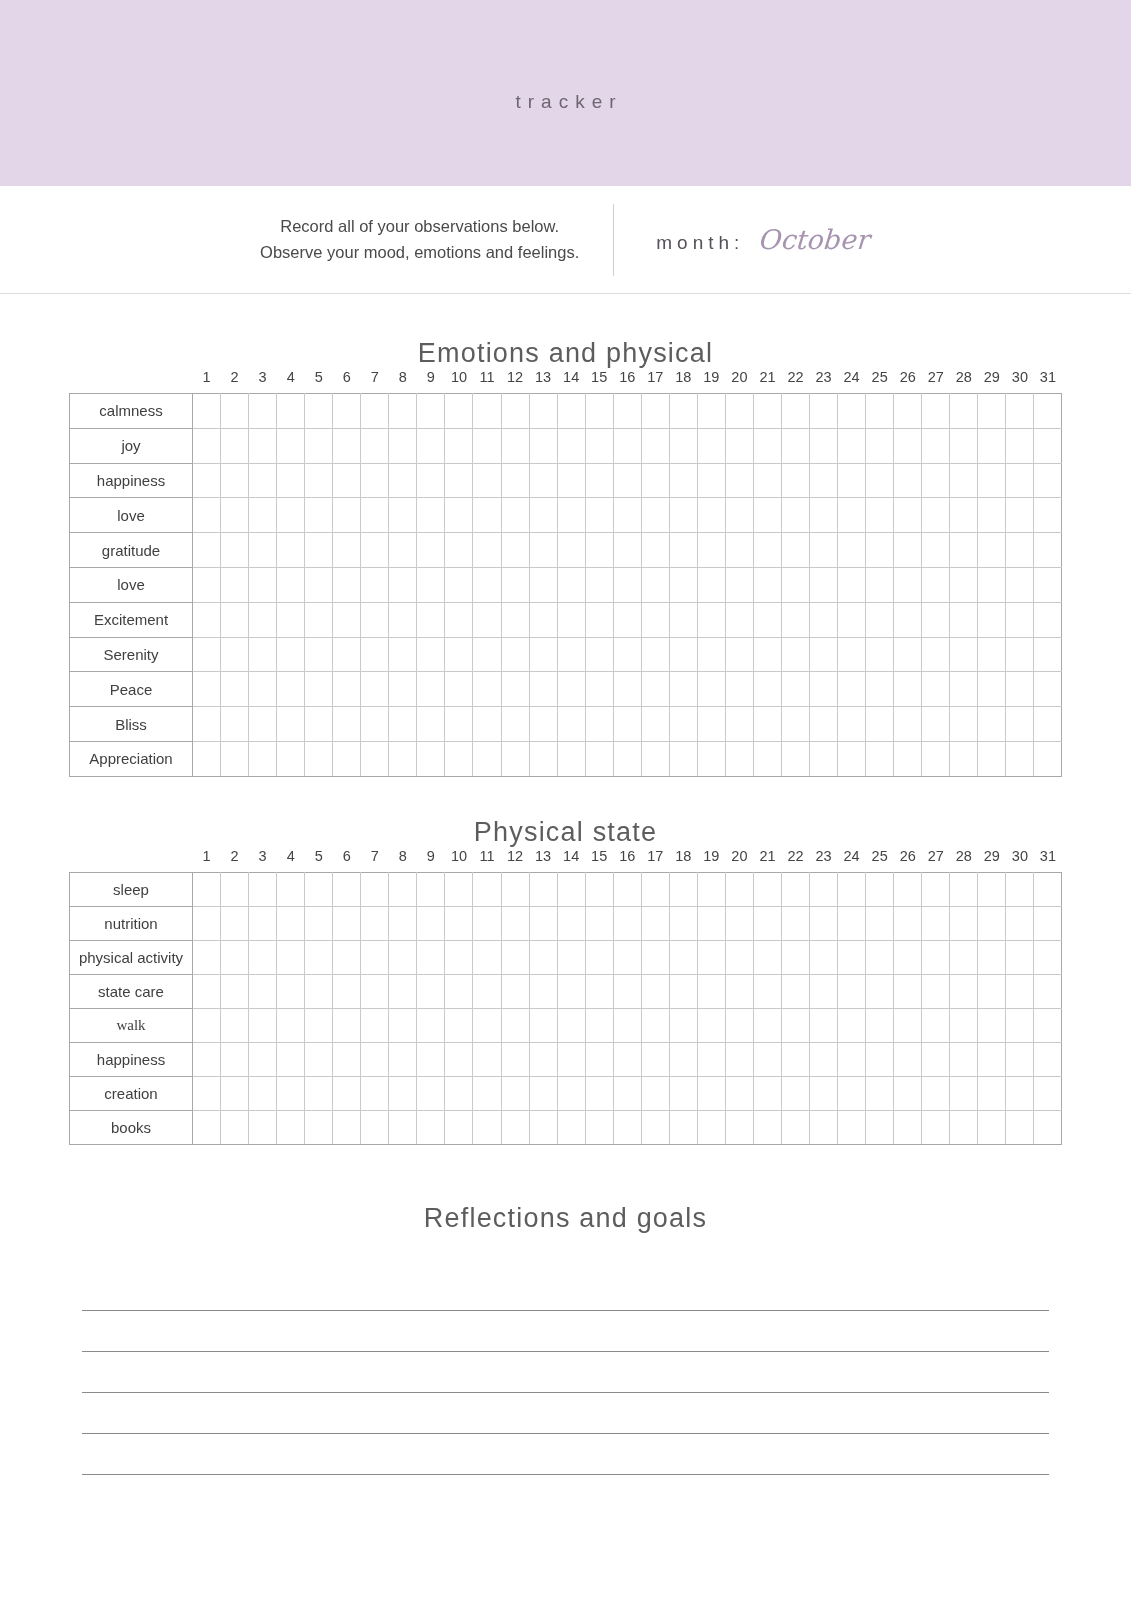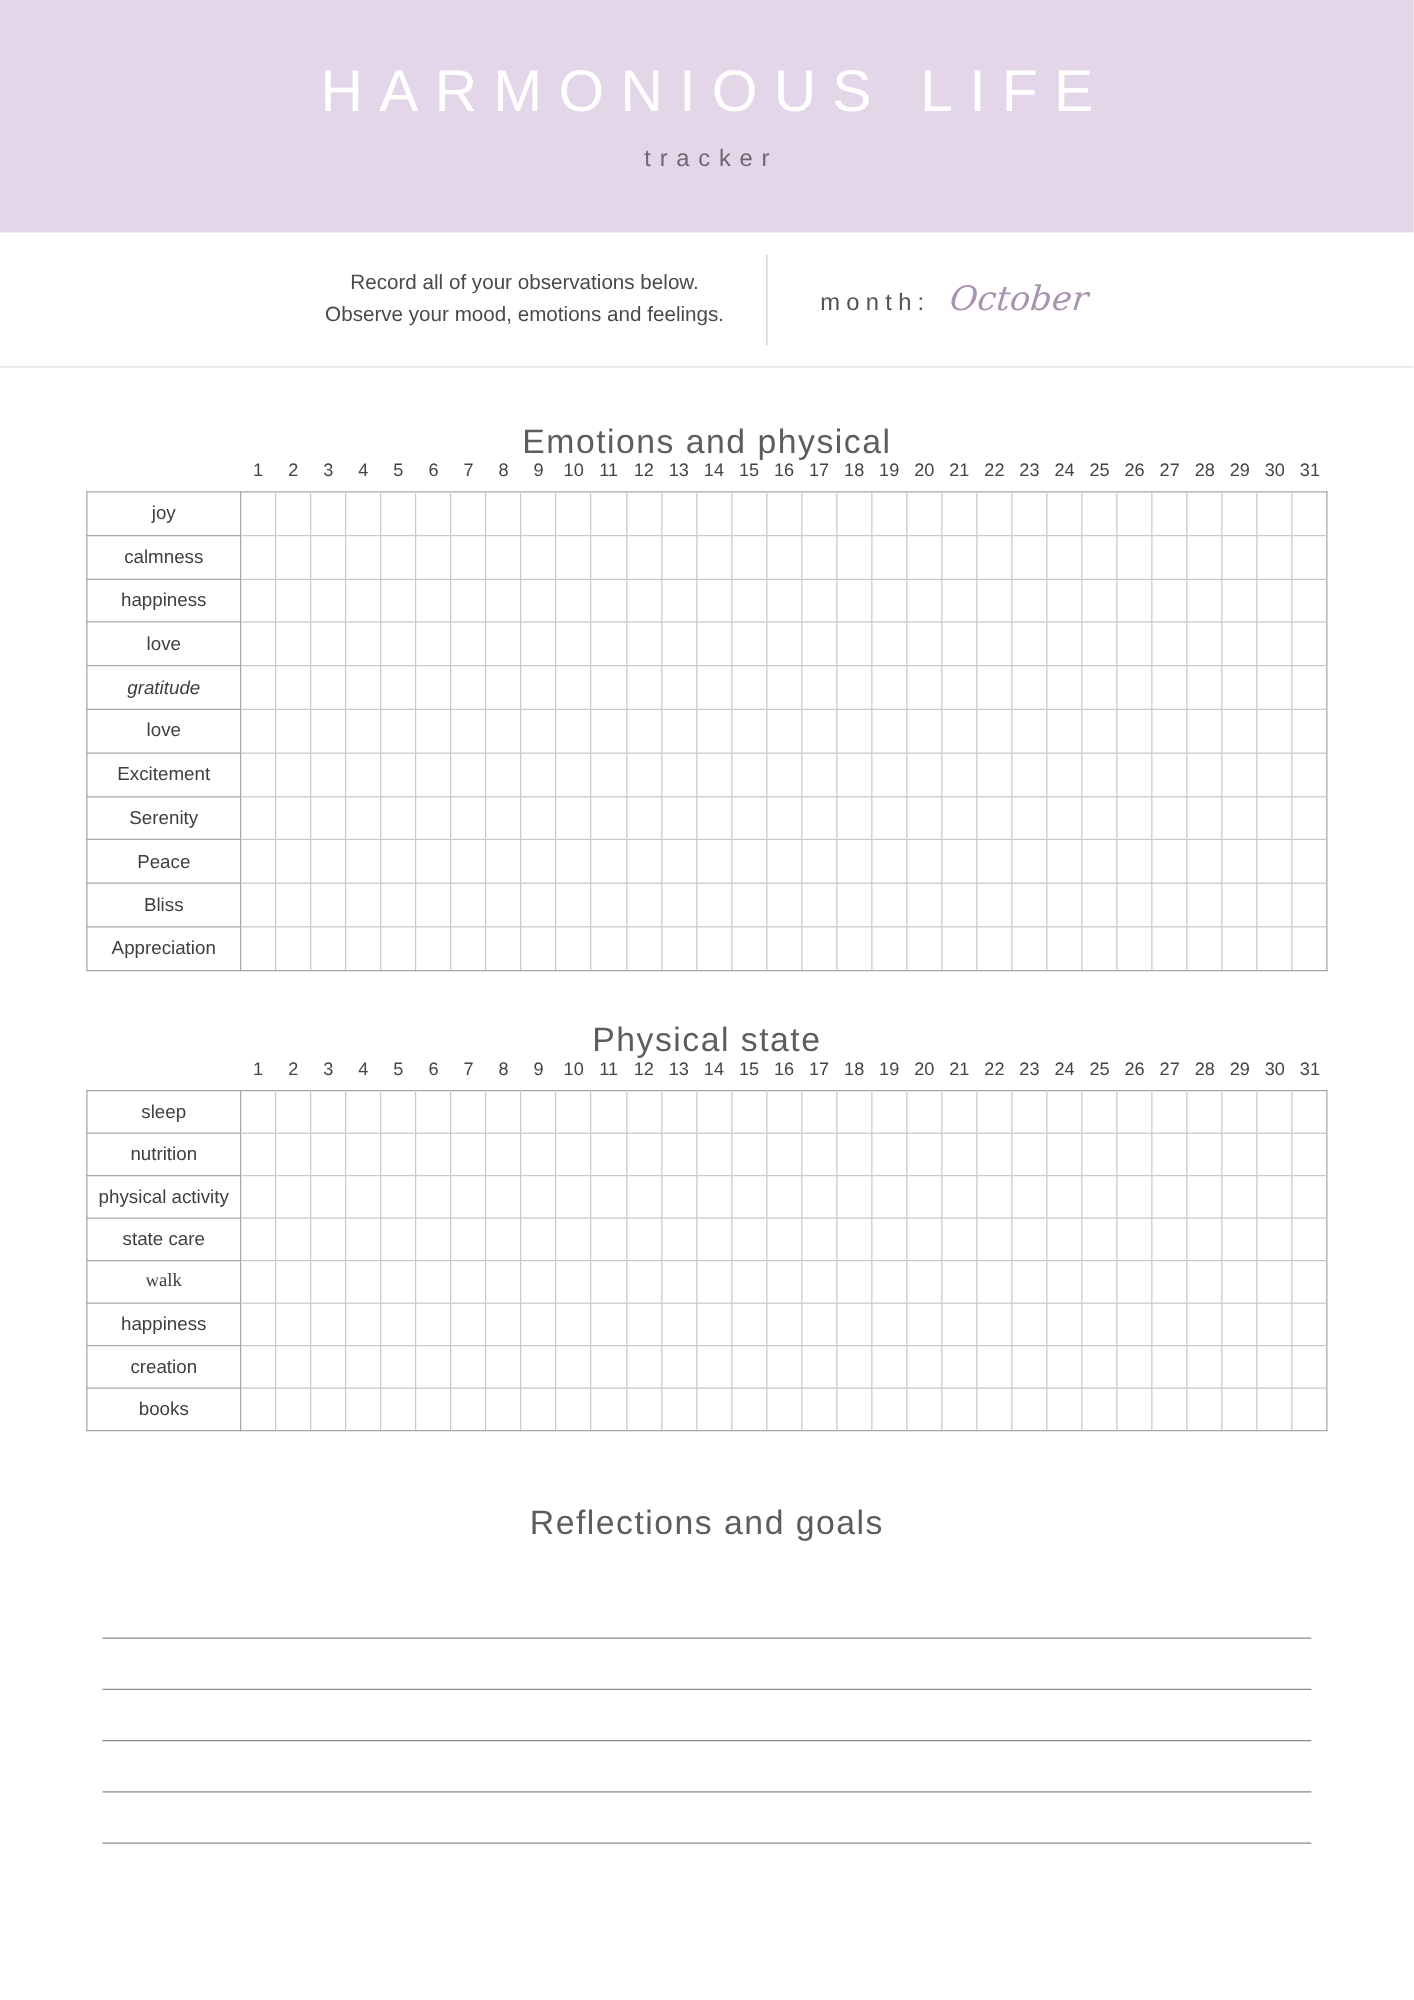--- a/index.html
+++ b/index.html
@@ -137,21 +137,20 @@
   }
   .line {
     border-bottom: 1px solid #8a8a8a;
     height: 40px;
   }
 </style>
 </head>
 <body>
 
 <div class="header-band">
-  <div class="header-title">HARMONIOUS LIFE</div>
   <div class="header-subtitle">tracker</div>
 </div>
 
 <div class="info-bar">
   <div class="info-left">
     <div>Record all of your observations below.</div>
     <div>Observe your mood, emotions and feelings.</div>
   </div>
   <div class="info-divider"></div>
   <div class="info-right">
@@ -228,20 +227,54 @@
           <th class="daynum">26</th>
           <th class="daynum">27</th>
           <th class="daynum">28</th>
           <th class="daynum">29</th>
           <th class="daynum">30</th>
           <th class="daynum">31</th>
         </tr>
       </thead>
       <tbody>
         <tr class="datarow" style="height: 34.8px;">
+          <td class="rowlabel">calmness</td>
+          <td class="cell outer-left"></td>
+          <td class="cell"></td>
+          <td class="cell"></td>
+          <td class="cell"></td>
+          <td class="cell"></td>
+          <td class="cell"></td>
+          <td class="cell"></td>
+          <td class="cell"></td>
+          <td class="cell"></td>
+          <td class="cell"></td>
+          <td class="cell"></td>
+          <td class="cell"></td>
+          <td class="cell"></td>
+          <td class="cell"></td>
+          <td class="cell"></td>
+          <td class="cell"></td>
+          <td class="cell"></td>
+          <td class="cell"></td>
+          <td class="cell"></td>
+          <td class="cell"></td>
+          <td class="cell"></td>
+          <td class="cell"></td>
+          <td class="cell"></td>
+          <td class="cell"></td>
+          <td class="cell"></td>
+          <td class="cell"></td>
+          <td class="cell"></td>
+          <td class="cell"></td>
+          <td class="cell"></td>
+          <td class="cell"></td>
+          <td class="cell outer-right"></td>
+        </tr>
+        <tr class="datarow" style="height: 34.8px;">
           <td class="rowlabel">joy</td>
           <td class="cell outer-left"></td>
           <td class="cell"></td>
           <td class="cell"></td>
           <td class="cell"></td>
           <td class="cell"></td>
           <td class="cell"></td>
           <td class="cell"></td>
           <td class="cell"></td>
           <td class="cell"></td>
@@ -262,54 +295,20 @@
           <td class="cell"></td>
           <td class="cell"></td>
           <td class="cell"></td>
           <td class="cell"></td>
           <td class="cell"></td>
           <td class="cell"></td>
           <td class="cell"></td>
           <td class="cell outer-right"></td>
         </tr>
         <tr class="datarow" style="height: 34.8px;">
-          <td class="rowlabel">calmness</td>
-          <td class="cell outer-left"></td>
-          <td class="cell"></td>
-          <td class="cell"></td>
-          <td class="cell"></td>
-          <td class="cell"></td>
-          <td class="cell"></td>
-          <td class="cell"></td>
-          <td class="cell"></td>
-          <td class="cell"></td>
-          <td class="cell"></td>
-          <td class="cell"></td>
-          <td class="cell"></td>
-          <td class="cell"></td>
-          <td class="cell"></td>
-          <td class="cell"></td>
-          <td class="cell"></td>
-          <td class="cell"></td>
-          <td class="cell"></td>
-          <td class="cell"></td>
-          <td class="cell"></td>
-          <td class="cell"></td>
-          <td class="cell"></td>
-          <td class="cell"></td>
-          <td class="cell"></td>
-          <td class="cell"></td>
-          <td class="cell"></td>
-          <td class="cell"></td>
-          <td class="cell"></td>
-          <td class="cell"></td>
-          <td class="cell"></td>
-          <td class="cell outer-right"></td>
-        </tr>
-        <tr class="datarow" style="height: 34.8px;">
           <td class="rowlabel">happiness</td>
           <td class="cell outer-left"></td>
           <td class="cell"></td>
           <td class="cell"></td>
           <td class="cell"></td>
           <td class="cell"></td>
           <td class="cell"></td>
           <td class="cell"></td>
           <td class="cell"></td>
           <td class="cell"></td>
@@ -363,21 +362,21 @@
           <td class="cell"></td>
           <td class="cell"></td>
           <td class="cell"></td>
           <td class="cell"></td>
           <td class="cell"></td>
           <td class="cell"></td>
           <td class="cell"></td>
           <td class="cell"></td>
           <td class="cell outer-right"></td>
         </tr>
-        <tr class="datarow" style="height: 34.8px; font-style: italic;">
+        <tr class="datarow" style="height: 34.8px;">
           <td class="rowlabel">gratitude</td>
           <td class="cell outer-left"></td>
           <td class="cell"></td>
           <td class="cell"></td>
           <td class="cell"></td>
           <td class="cell"></td>
           <td class="cell"></td>
           <td class="cell"></td>
           <td class="cell"></td>
           <td class="cell"></td>

